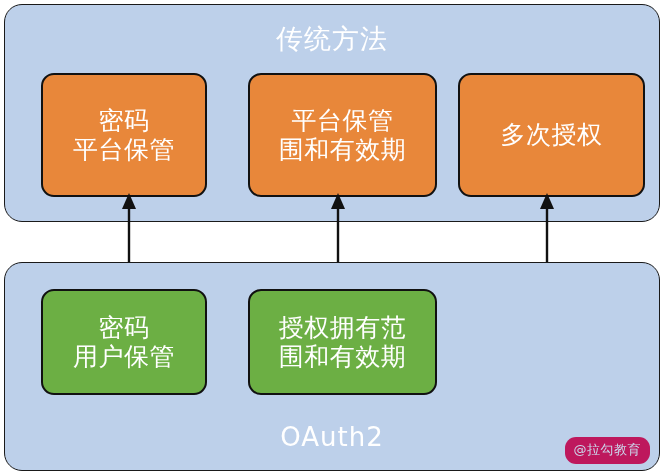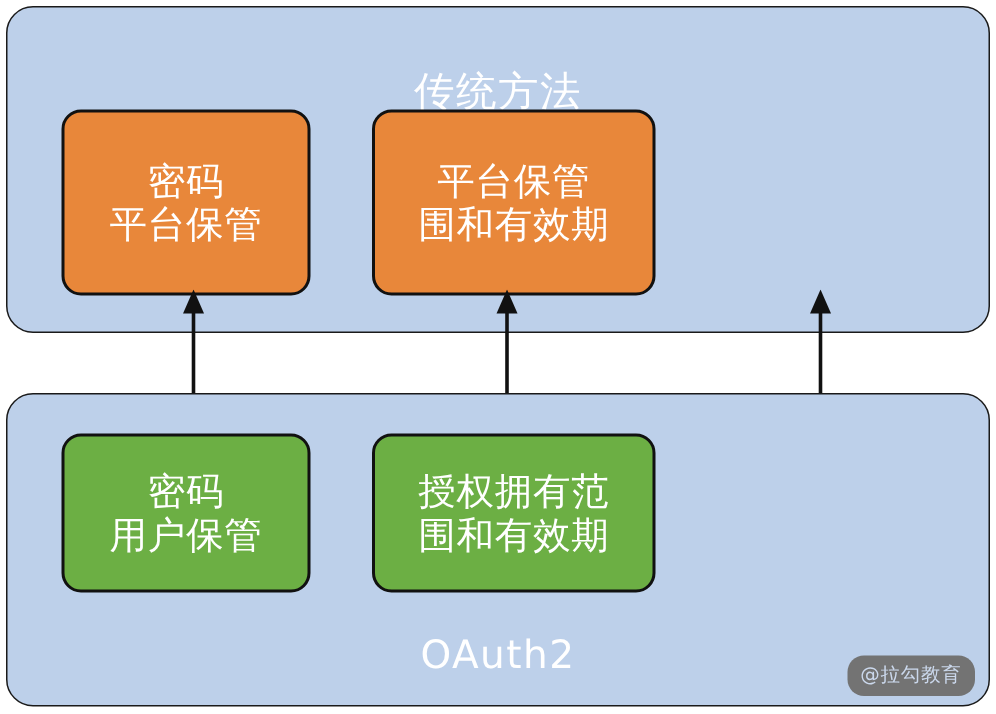--- a/index.html
+++ b/index.html
@@ -51,21 +51,20 @@
     width: 100%;
     text-align: center;
     color: #ffffff;
     font-size: 27px;
     line-height: 1;
     letter-spacing: 1px;
     white-space: nowrap;
   }
   #traditional-title {
     top: 20px;
-    margin-top: 23px;
   }
   #oauth2-title {
     bottom: 20px;
     font-size: 26px;
     margin-top: 24px;
   }
 
   
   .item-box {
     position: absolute;
@@ -103,21 +102,21 @@
   }
   #connector-0 { left: 118px; }
   #connector-1 { left: 327px; }
   #connector-2 { left: 536px; }
 
   
   #watermark {
     position: absolute;
     right: 14px;
     bottom: 12px;
-    background: #737373;
+    background: #be185d;
     color: #CBD8EC;
     font-size: 13px;
     padding: 4px 9px 5px 9px;
     border-radius: 11px;
     letter-spacing: 0.5px;
     white-space: nowrap;
   }
 </style>
 </head>
 <body>
@@ -126,20 +125,21 @@
 
   <div class="panel" id="panel-traditional">
     <div class="panel-title" id="traditional-title">传统方法</div>
 
     <div class="item-box orange col-0 row-top">密码
 平台保管</div>
 
     <div class="item-box orange col-1 row-top">平台保管
 围和有效期</div>
 
+    <div class="item-box orange col-2 row-top">多次授权</div>
   </div>
 
   <div class="connector" id="connector-0">
     <svg width="22" height="98" viewBox="0 0 22 98" xmlns="http://www.w3.org/2000/svg">
       <line x1="11" y1="13" x2="11" y2="85" stroke="#111111" stroke-width="2.4"></line>
       <polygon points="11,0 4,16 18,16" fill="#111111"></polygon>
       <polygon points="11,98 4,82 18,82" fill="#111111"></polygon>
     </svg>
   </div>
 

